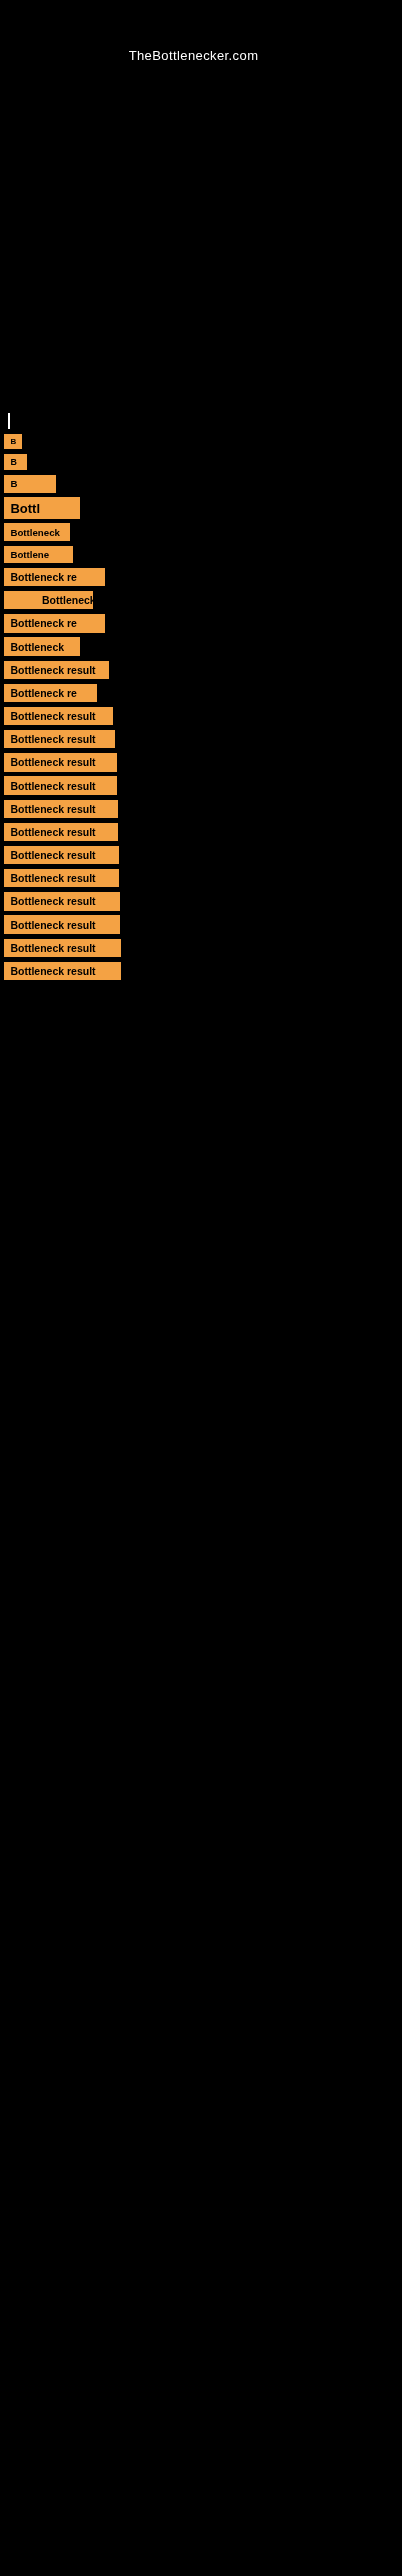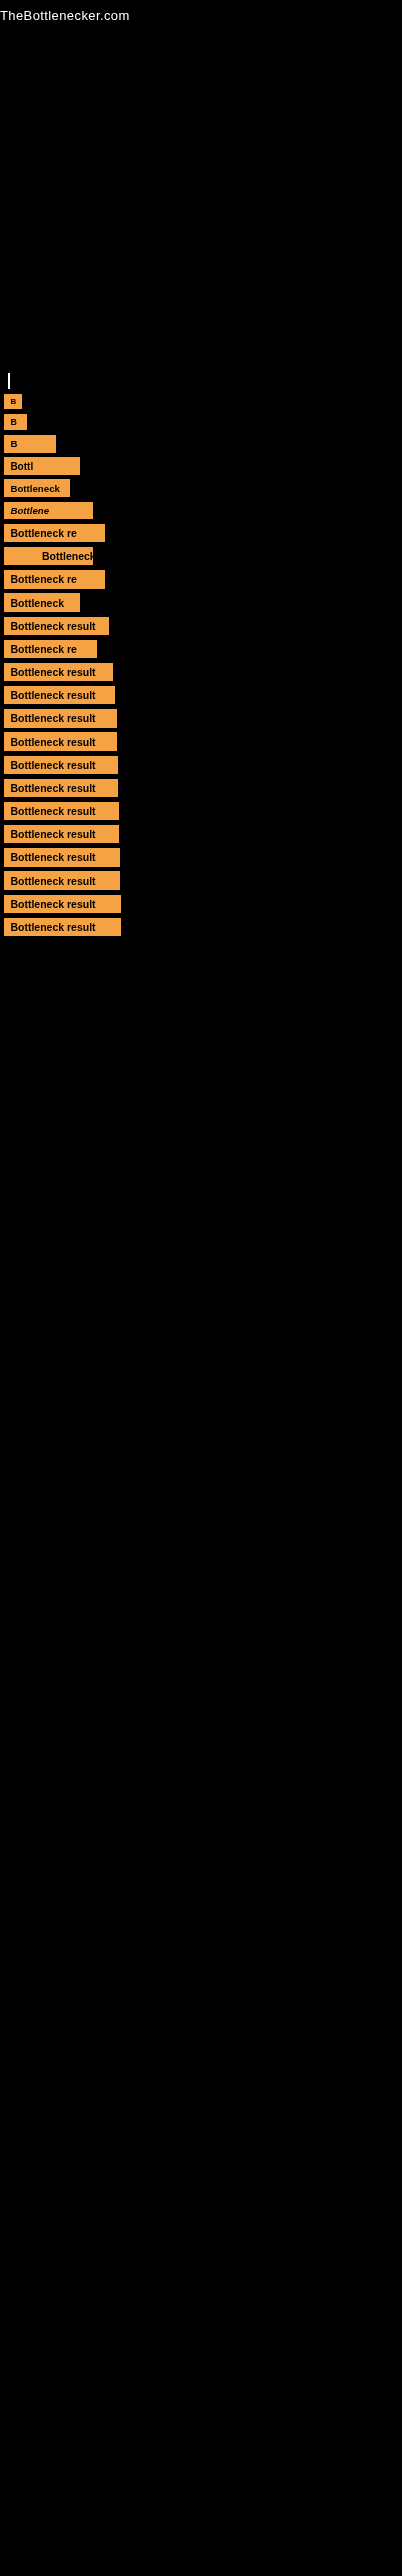--- a/index.html
+++ b/index.html
@@ -9,25 +9,26 @@
     }
     body {
       background-color: #000000;
       width: 403px;
       min-height: 2576px;
       font-family: Arial, sans-serif;
       position: relative;
       overflow-x: hidden;
     }
     .site-title {
-      text-align: left;
+      text-align: center;
       color: #ffffff;
       font-size: 13px;
       padding: 8px 16px 4px 0;
       letter-spacing: 0.4px;
+      margin-top: 40px;
     }
     .main-content {
       padding: 0 0 16px 0;
     }
     .black-section {
       background-color: #000000;
       height: 338px;
       width: 100%;
     }
     .results-container {
@@ -46,23 +47,23 @@
       font-weight: bold;
       padding: 3.2px 6.4px;
       display: inline-block;
       white-space: nowrap;
     }
     
     .result-item:nth-child(1) .result-label { width: 22.5px; font-size: 8.9px; }
     .result-item:nth-child(2) .result-label { width: 17.7px; font-size: 8px; }
     .result-item:nth-child(3) .result-label { width: 22.5px; font-size: 8.9px; }
     .result-item:nth-child(4) .result-label { width: 52px; font-size: 9.7px; }
-    .result-item:nth-child(5) .result-label { width: 76px; font-size: 10px; }
+    .result-item:nth-child(5) .result-label { width: 76px; font-size: 13px; }
     .result-item:nth-child(6) .result-label { width: 66px; font-size: 9.7px; }
-    .result-item:nth-child(7) .result-label { width: 89px; font-size: 9.7px; font-style: italic; }
+    .result-item:nth-child(7) .result-label { width: 69px; font-size: 9.7px; }
     .result-item:nth-child(8) .result-label { width: 101px; font-size: 10.5px; }
     .result-item:nth-child(9) .result-label { width: 89px; font-size: 10.5px; padding-left: 38px; }
     .result-item:nth-child(10) .result-label { width: 101px; font-size: 10.5px; }
     .result-item:nth-child(11) .result-label { width: 76px; font-size: 10.5px; }
     .result-item:nth-child(12) .result-label { width: 105px; font-size: 10.5px; }
     .result-item:nth-child(13) .result-label { width: 93px; font-size: 10.5px; }
     .result-item:nth-child(14) .result-label { width: 109px; font-size: 10.5px; }
     .result-item:nth-child(15) .result-label { width: 111px; font-size: 10.5px; }
     .result-item:nth-child(16) .result-label { width: 113px; font-size: 10.5px; }
     .result-item:nth-child(17) .result-label { width: 113px; font-size: 10.5px; }

